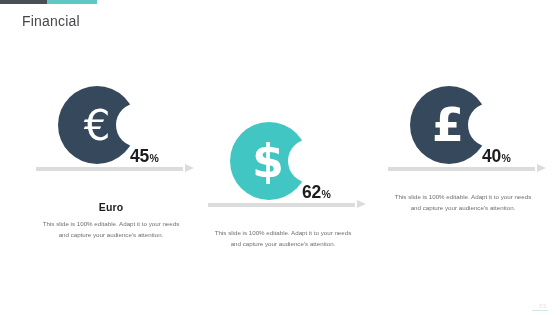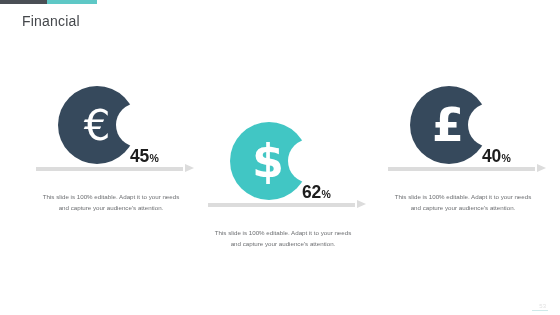--- a/index.html
+++ b/index.html
@@ -180,20 +180,21 @@
           <circle cx="39" cy="39" r="39" fill="#36495c" mask="url(#bite-euro)"></circle>
           <text x="39" y="39" text-anchor="middle" dominant-baseline="central" font-family="DejaVu Sans, sans-serif" font-size="42" fill="#ffffff">€</text>
         </svg>
       </div>
 
       <div class="pct">
         <span class="num">45</span><span class="sym">%</span>
       </div>
     </div>
 
+    <div class="label">Euro</div>
     <div class="desc">This slide is 100% editable. Adapt it to your needs and capture your audience's attention.</div>
   </div>
 
   <div class="col" id="col-dollar">
     <div class="graphic">
 
       <div class="arrow">
         <div class="shaft"></div>
         <div class="head"></div>
       </div>

